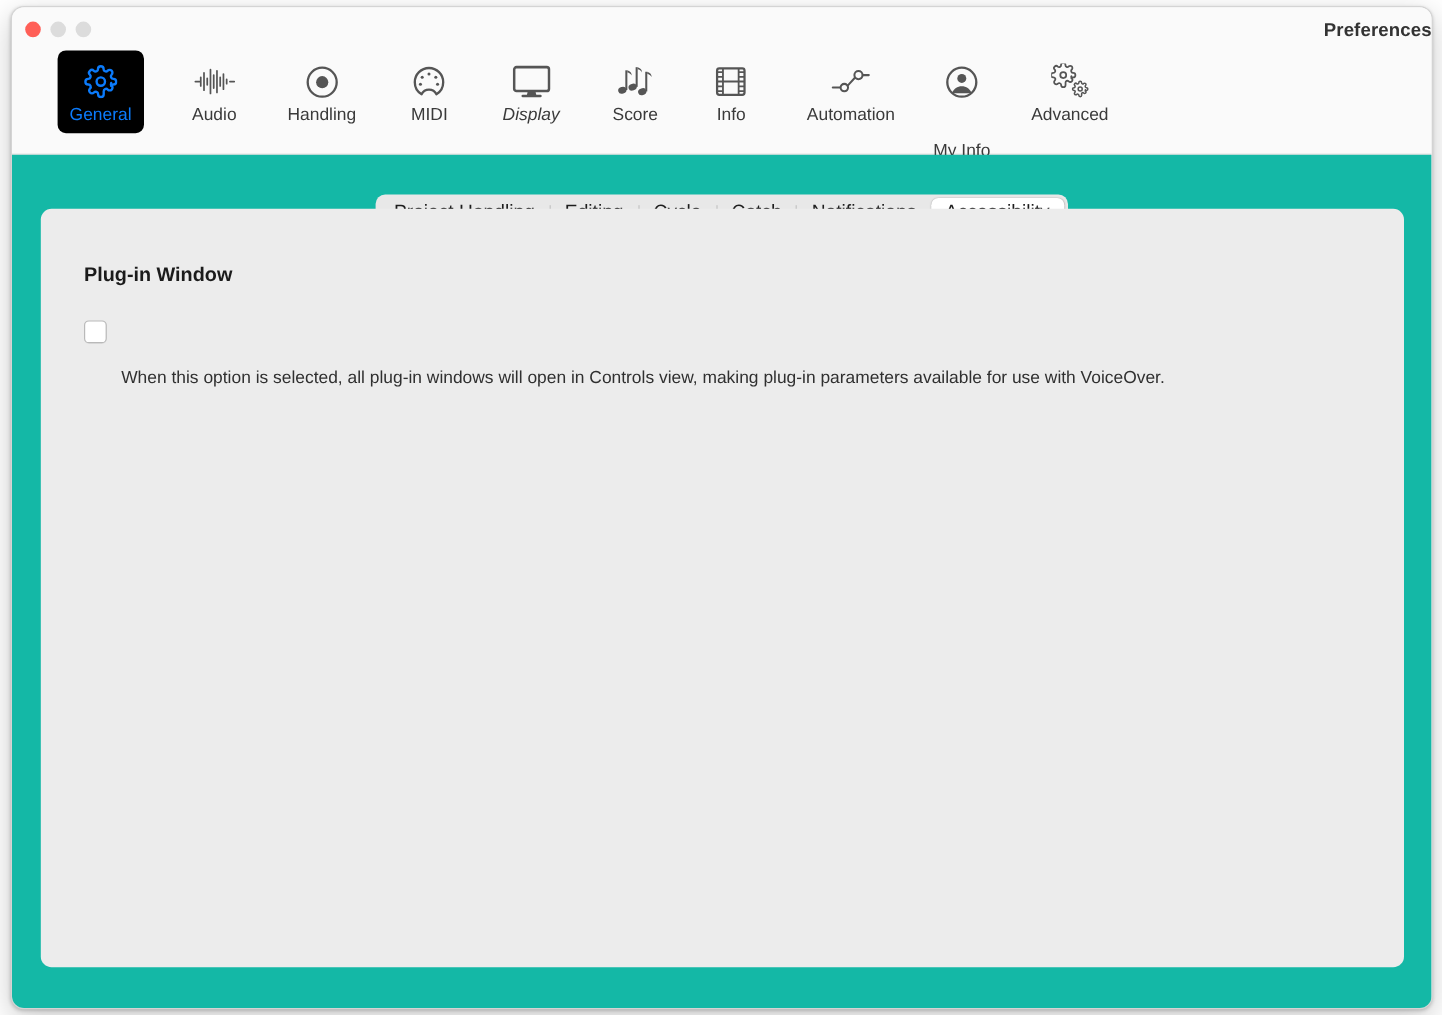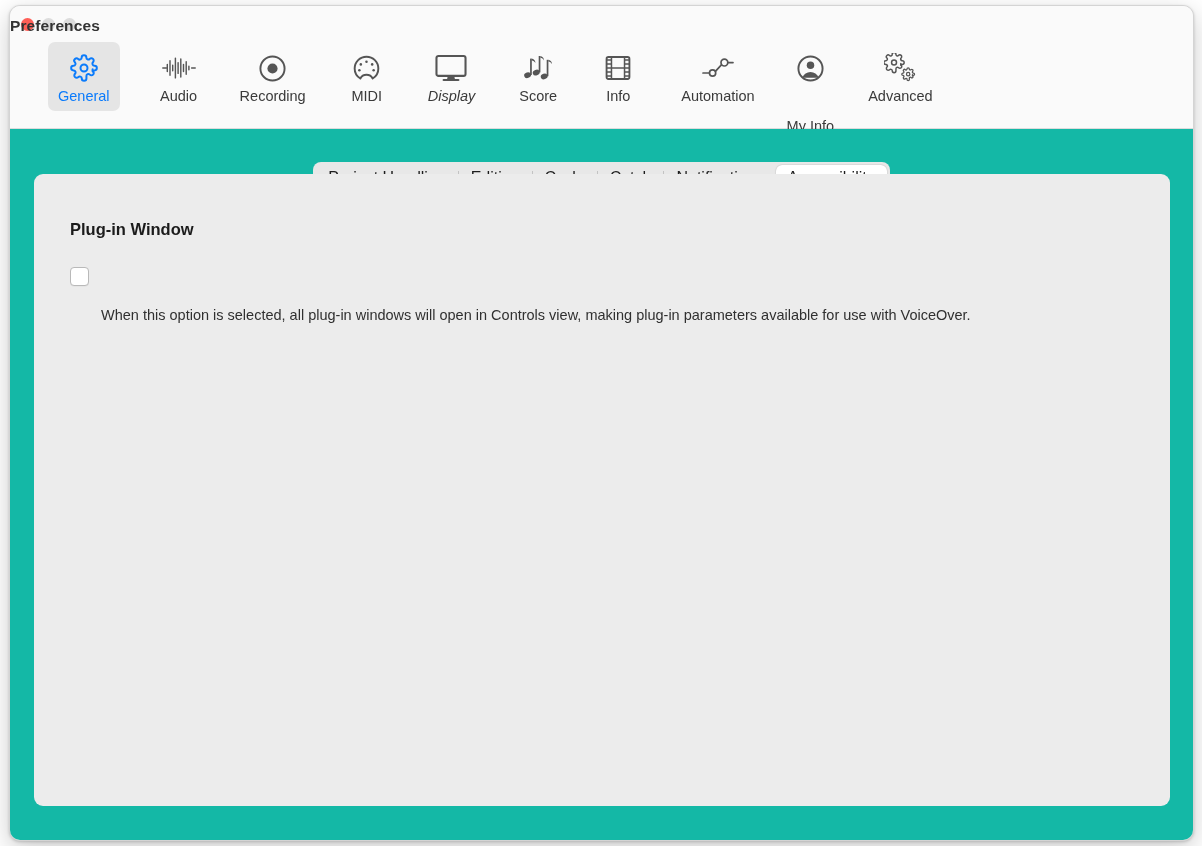--- a/index.html
+++ b/index.html
@@ -39,21 +39,21 @@
     width: 13px; height: 13px; border-radius: 50%;
     display: block;
   }
   .light.close  { background: #ff5f57; }
   .light.min    { background: #dcdcdc; }
   .light.max    { background: #dcdcdc; }
 
   .win-title {
     position: absolute;
     left: 0; right: 0; top: 11px;
-    text-align: left;
+    text-align: right;
     font-size: 15.5px;
     font-weight: bold;
     color: #333333;
     letter-spacing: .1px;
   }
 
   .toolbar {
     position: absolute;
     left: 0; right: 0; top: 36px;
     display: flex;
@@ -64,21 +64,21 @@
   .tb-item {
     display: flex;
     flex-direction: column;
     align-items: center;
     justify-content: flex-start;
     padding: 8px 10px 7px 10px;
     border-radius: 7px;
     cursor: default;
     min-width: 58px;
   }
-  .tb-item.selected { background: #e5e5e5; }
+  .tb-item.selected { background: #000000; }
   .tb-icon {
     height: 36px;
     display: flex;
     align-items: center;
     justify-content: center;
     color: #555555;
   }
   .tb-item.selected .tb-icon { color: #0b7bfb; }
   .tb-label {
     margin-top: 2px;
@@ -239,21 +239,21 @@
         <span class="tb-label">Audio</span>
       </div>
 
       <div class="tb-item sp-recording">
         <span class="tb-icon">
           <svg width="29" height="29" viewBox="0 0 24 24" fill="none" stroke="currentColor" stroke-width="1.6">
             <circle cx="12" cy="12" r="10"></circle>
             <circle cx="12" cy="12" r="4.2" fill="currentColor" stroke="none"></circle>
           </svg>
         </span>
-        <span class="tb-label">Recording</span>
+        <span class="tb-label">Handling</span>
       </div>
 
       <div class="tb-item sp-midi">
         <span class="tb-icon">
           <svg width="29" height="29" viewBox="0 0 24 24" fill="none" stroke="currentColor" stroke-width="1.6" stroke-linejoin="round">
             <path d="M12 2.2c5.4 0 9.8 4.4 9.8 9.8 0 3.5-1.9 6.6-4.7 8.3 -0.9-1.9-2.9-3.2-5.1-3.2 -2.2 0-4.2 1.3-5.1 3.2 -2.8-1.7-4.7-4.8-4.7-8.3 0-5.4 4.4-9.8 9.8-9.8z"></path>
             <circle cx="12" cy="6.4" r="1.05" fill="currentColor" stroke="none"></circle>
             <circle cx="7.3" cy="8.6" r="1.05" fill="currentColor" stroke="none"></circle>
             <circle cx="16.7" cy="8.6" r="1.05" fill="currentColor" stroke="none"></circle>
             <circle cx="6.1" cy="13.4" r="1.05" fill="currentColor" stroke="none"></circle>

